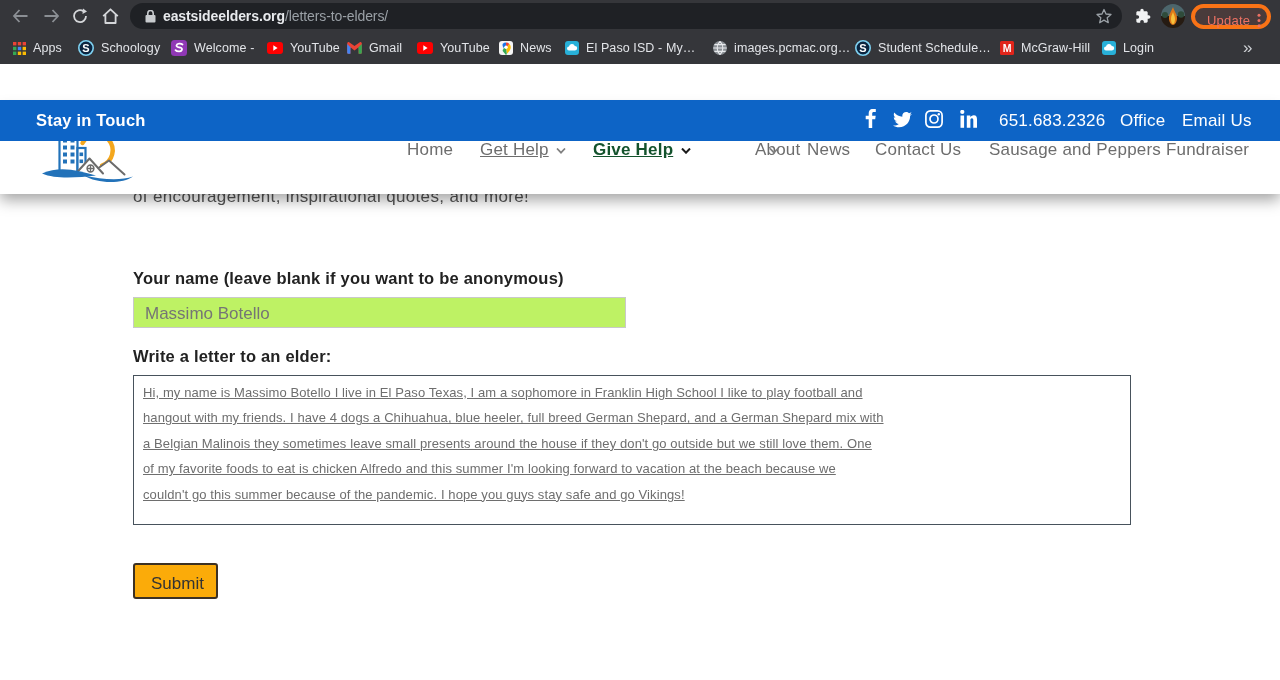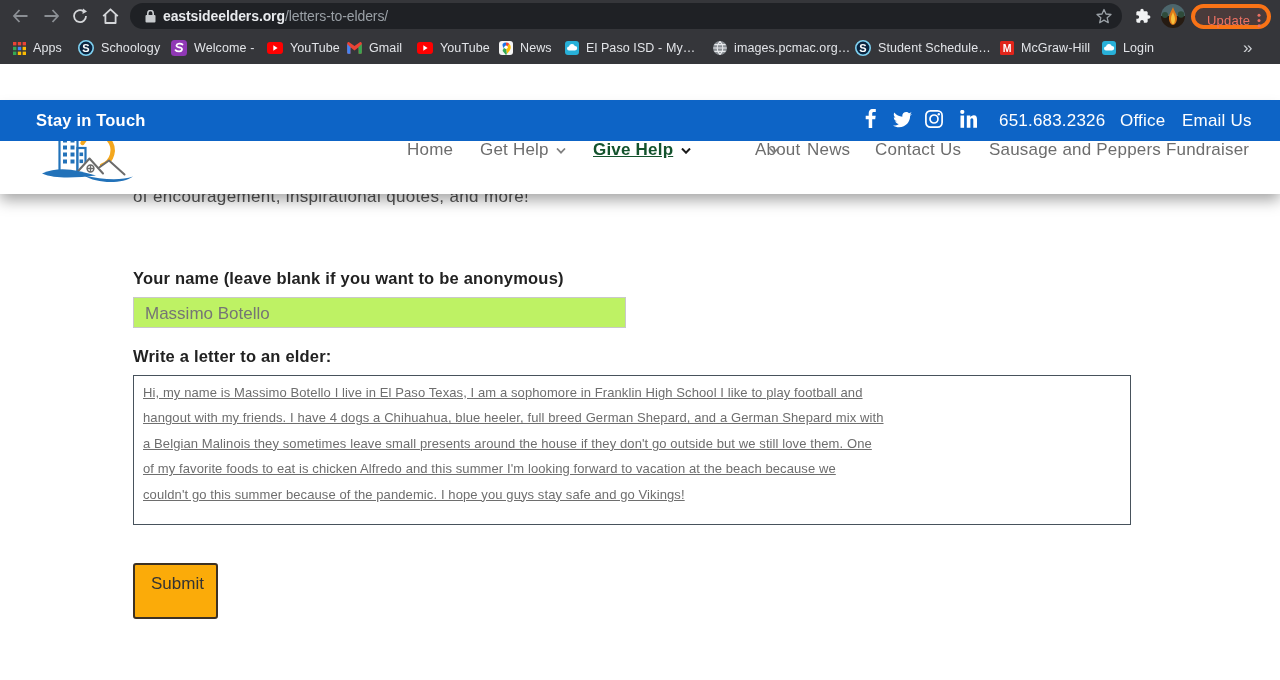--- a/index.html
+++ b/index.html
@@ -36,21 +36,21 @@
   
   #content { left:0; top:0; width:1280px; height:680px; z-index:1; background:#fff; }
   #cliptext { left:133px; top:187px; font-size:17px; color:#555; letter-spacing:0.35px; }
   .flabel { font-size:16.5px; font-weight:700; color:#222; letter-spacing:0.2px;}
   #label1 { left:133px; top:269px; }
   #input1 { left:133px; top:297px; width:493px; height:31px; border:1px solid #c9c9c9; background:#bef264; }
   #input1 span { position:absolute; left:11px; top:6px; font-size:17px; color:#757575; }
   #label2 { left:133px; top:347px; }
   #ta { left:133px; top:375px; width:998px; height:150px; border:1px solid #47525c; background:#fff;
         padding:4px 12px 8px 9px; font-size:13px; line-height:25.4px; color:#6e6e6e; letter-spacing:0.1px;text-decoration:underline;}
-  #submit { left:133px; top:563px; width:85px; height:56px; background:#fbab09; border:2px solid #3d3123;
+  #submit { left:133px; top:563px; width:85px; height:36px; background:#fbab09; border:2px solid #3d3123;
             border-radius:3px; font-size:17px; color:#333; }
   #submit span { position:absolute; left:16px; top:9px; }
 </style>
 </head>
 <body>
 
 <div id="content" class="abs">
   <div id="cliptext" class="abs">of encouragement, inspirational quotes, and more!</div>
   <div id="label1" class="abs flabel">Your name (leave blank if you want to be anonymous)</div>
   <div id="input1" class="abs">
@@ -85,21 +85,21 @@
       <path d="M43.5,69 L57.5,53.5 L71,68.5"></path>
       <path d="M66.5,63 L77,55.5 L92.5,69.5"></path>
     </g>
     <circle cx="58.5" cy="63.5" r="3.4" fill="#fff" stroke="#6b6b6b" stroke-width="1.5"></circle>
     <path d="M58.5,60.1 L58.5,66.9 M55.1,63.5 L61.9,63.5" stroke="#6b6b6b" stroke-width="1.3"></path>
     <path d="M10,68.5 C28,60.5 46,65.5 64,70.5 C46,72.5 24,74.5 10,68.5 Z" fill="#2272b9"></path>
     <path d="M52,70.5 C70,74.5 88,76 101,71.5 C90,79.5 64,78.5 52,70.5 Z" fill="#2272b9"></path>
   </svg>
   <div id="menu">
     <span class="mi" style="left:407px;">Home</span>
-    <span class="mi" style="left:480px;">Get Help</span>
+    <span class="mi" style="left:480px;text-decoration:underline;">Get Help</span>
       <svg class="chev" style="left:556px;" width="10" height="6" viewBox="0 0 10 6">
         <path d="M1,0.5 L5,4.7 L9,0.5" stroke="#808080" stroke-width="1.7" fill="none"></path>
       </svg>
     <span class="mi active" style="left:593px;">Give Help</span>
       <svg class="chev" style="left:681px;" width="10" height="6" viewBox="0 0 10 6">
         <path d="M1,0.5 L5,4.7 L9,0.5" stroke="#1a1a1a" stroke-width="2" fill="none"></path>
       </svg>
     <span class="mi" style="left:717px;margin-left:38px;">About</span>
       <svg class="chev" style="left:769px;" width="10" height="6" viewBox="0 0 10 6">
         <path d="M1,0.5 L5,4.7 L9,0.5" stroke="#808080" stroke-width="1.7" fill="none"></path>

